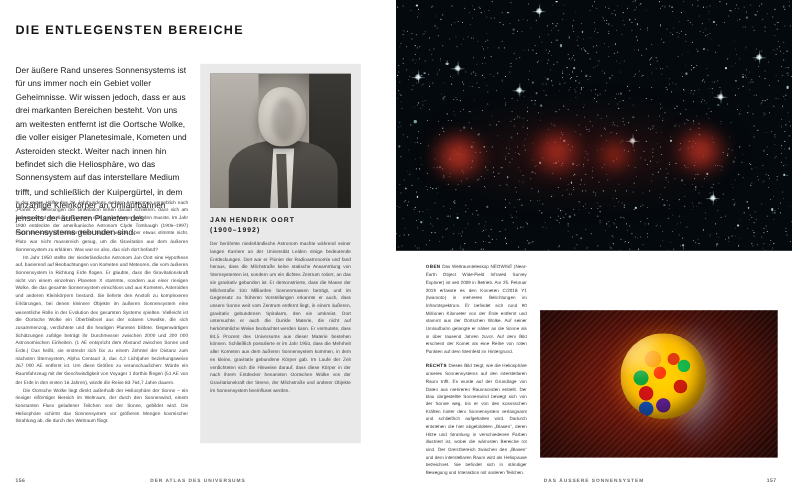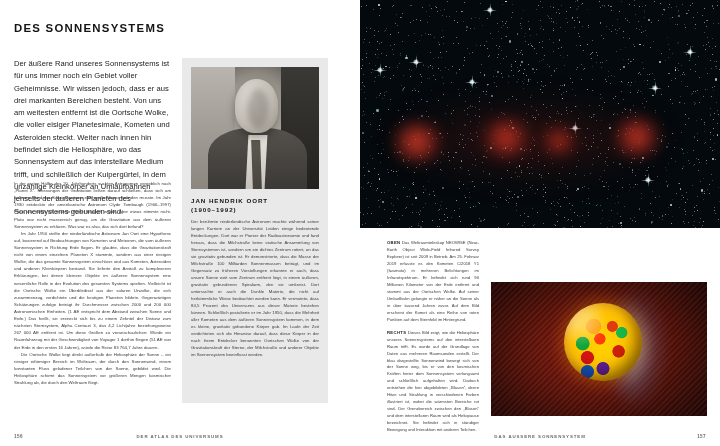--- a/index.html
+++ b/index.html
@@ -148,21 +148,21 @@
   .foot-title{position:absolute;text-align:center;}
 </style>
 </head>
 <body>
 
 <div class="spread">
 
   <div class="page page-left">
 
     <div class="headline">
-      <div>DES SONNENSYSTEMS</div>
+      <div>DIE ENTLEGENSTEN BEREICHE</div>
     </div>
 
     <div class="lead">Der äußere Rand unseres Sonnensystems ist für uns immer noch ein Gebiet voller Geheimnisse. Wir wissen jedoch, dass er aus drei markanten Bereichen besteht. Von uns am weitesten entfernt ist die Oortsche Wolke, die voller eisiger Planetesimale, Kometen und Asteroiden steckt. Weiter nach innen hin befindet sich die Heliosphäre, wo das Sonnensystem auf das interstellare Medium trifft, und schließlich der Kuipergürtel, in dem unzählige Kleinkörper an Umlaufbahnen jenseits der äußeren Planeten des Sonnensystems gebunden sind.</div>
 
     <div class="col-a">
       <p>In der ersten Hälfte des 20. Jahrhunderts suchten Astronomen vergeblich nach „Planet X“. Messungen der Gravitation ließen darauf schließen, dass sich am äußeren Rand des Sonnensystems eine große Masse befinden musste. Im Jahr 1930 entdeckte der amerikanische Astronom Clyde Tombaugh (1906–1997) Pluto, der sofort als neunter Planet bejubelt wurde. Aber etwas stimmte nicht. Pluto war nicht massereich genug, um die Gravitation aus dem äußeren Sonnensystem zu erklären. Was war es also, das sich dort befand?</p>
       <p>Im Jahr 1950 stellte der niederländische Astronom Jan Oort eine Hypothese auf, basierend auf Beobachtungen von Kometen und Meteoren, die vom äußeren Sonnensystem in Richtung Erde flogen. Er glaubte, dass die Gravitationskraft nicht von einem einzelnen Planeten X stammte, sondern aus einer riesigen Wolke, die das gesamte Sonnensystem einschloss und aus Kometen, Asteroiden und anderen Kleinkörpern bestand. Sie lieferte den Anstoß zu komplexeren Erklärungen, bei denen kleinere Objekte im äußeren Sonnensystem eine wesentliche Rolle in der Evolution des gesamten Systems spielten. Vielleicht ist die Oortsche Wolke ein Überbleibsel aus der solaren Urwolke, die sich zusammenzog, verdichtete und die heutigen Planeten bildete. Gegenwärtigen Schätzungen zufolge beträgt ihr Durchmesser zwischen 2000 und 200 000 Astronomischen Einheiten. (1 AE entspricht dem Abstand zwischen Sonne und Erde.) Das heißt, sie erstreckt sich bis zu einem Zehntel der Distanz zum nächsten Sternsystem, Alpha Centauri 3, das 4,2 Lichtjahre beziehungsweise 267 000 AE entfernt ist. Um diese Größen zu veranschaulichen: Würde ein Raumfahrzeug mit der Geschwindigkeit von Voyager 1 dorthin fliegen (51 AE von der Erde in den ersten 16 Jahren), würde die Reise 83 764,7 Jahre dauern.</p>
       <p>Die Oortsche Wolke liegt direkt außerhalb der Heliosphäre der Sonne – ein riesiger eiförmiger Bereich im Weltraum, der durch den Sonnenwind, einem konstanten Fluss geladener Teilchen von der Sonne, gebildet wird. Die Heliosphäre schirmt das Sonnensystem vor größeren Mengen kosmischer Strahlung ab, die durch den Weltraum fliegt.</p>
     </div>
 

